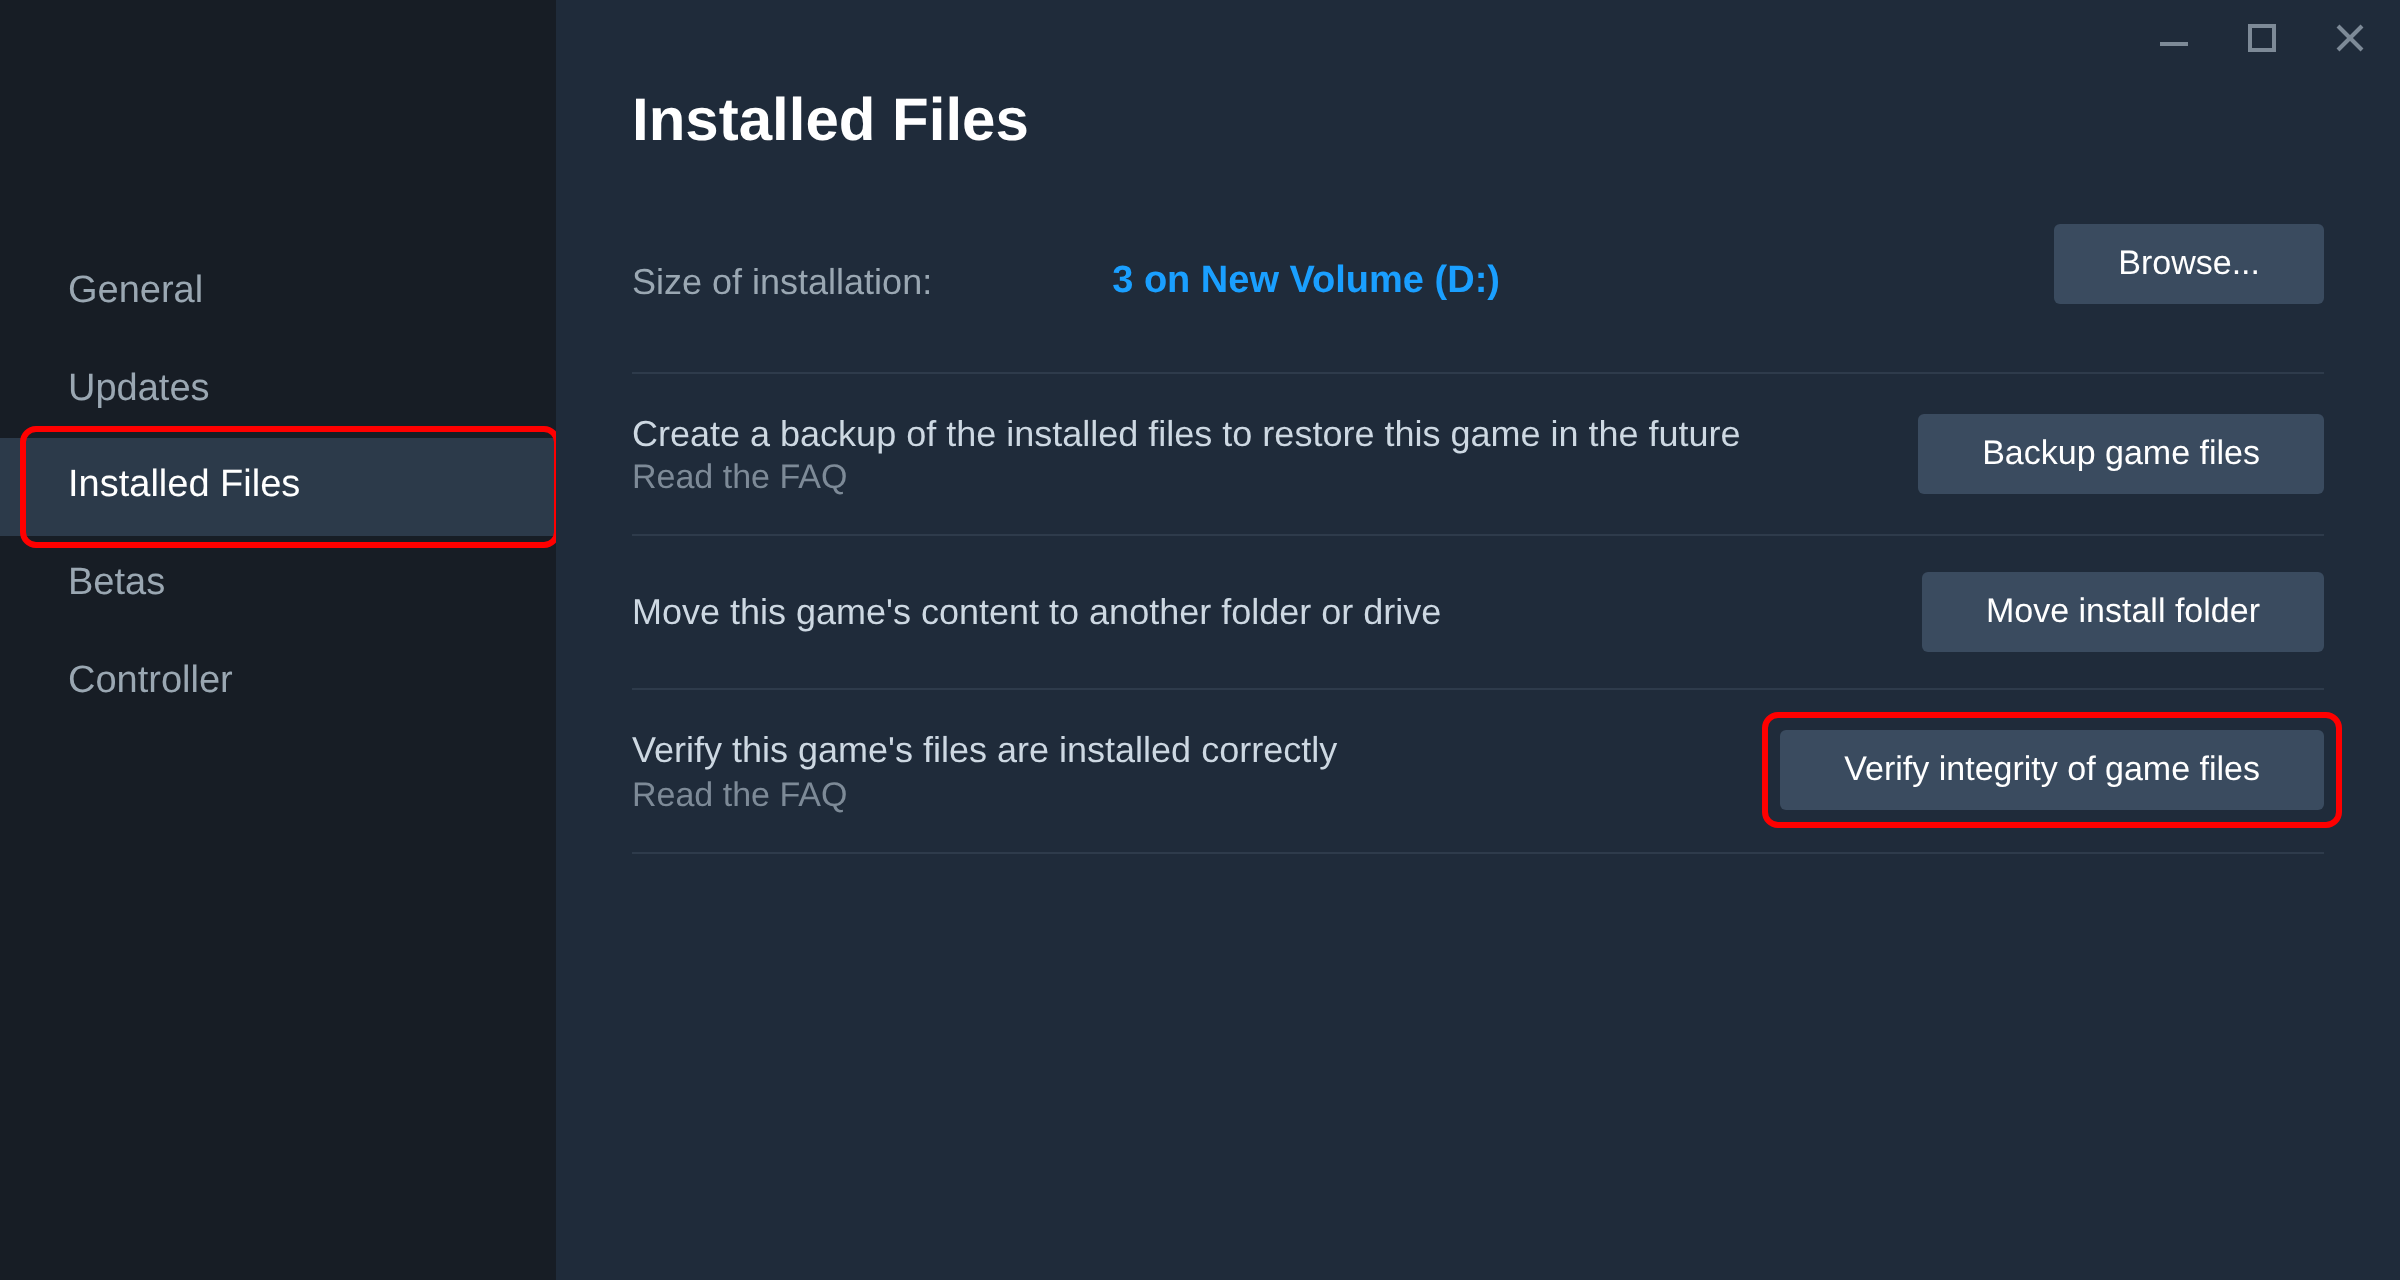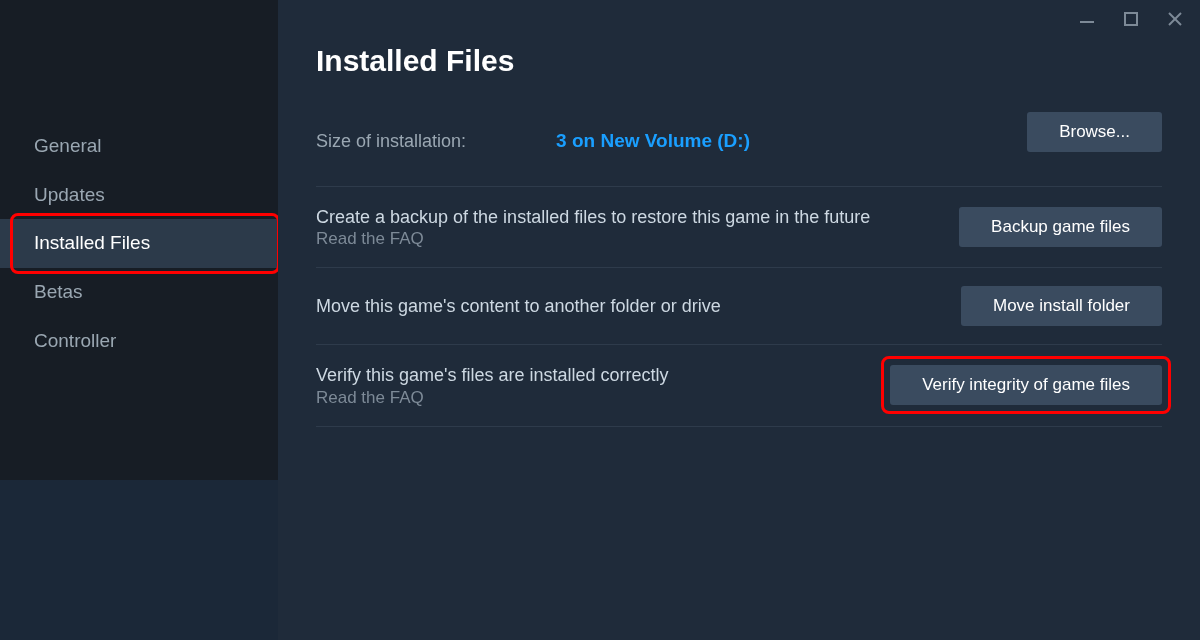--- a/index.html
+++ b/index.html
@@ -7,21 +7,21 @@
   body {
     background: #1b2838;
     font-family: "Segoe UI", "Helvetica Neue", Arial, sans-serif;
     color: #c6d4df;
     display: flex;
   }
   
   .sidebar {
     width: 278px;
     background: #171d25;
-    height: 480px;
+    height: 640px;
     padding-top: 122px;
     flex-shrink: 0;
   }
   .sidebar-item {
     padding: 12px 34px;
     font-size: 19px;
     color: #9aa7b2;
     cursor: pointer;
     line-height: 1.3;
   }

